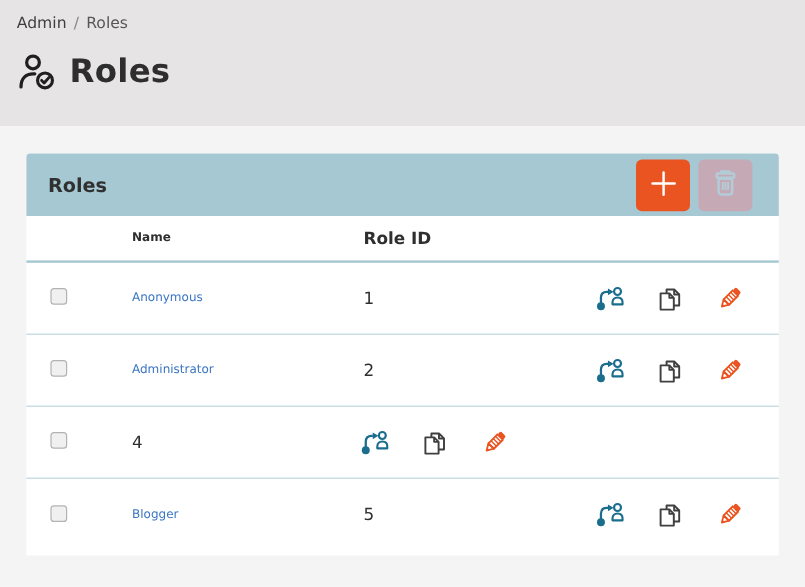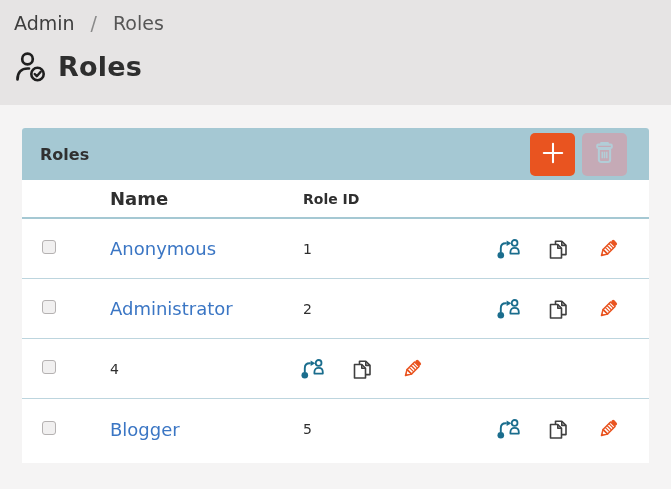--- a/index.html
+++ b/index.html
@@ -9,21 +9,21 @@
     color: var(--text-dark, #333);
     background: var(--content-bg, #f5f4f4);
   }
 
   
   .top-band {
     height: 105px;
     background: var(--top-band-bg, #e6e4e4);
     padding: 12px 14px 0 14px;
   }
-  .breadcrumb { font-size: 19px; color: #555; display: flex; gap: 16px; align-items: flex-start; }
+  .breadcrumb { font-size: 13px; color: #555; display: flex; gap: 6px; align-items: flex-start; }
   .breadcrumb .crumb-link { color: #3e3e3e; cursor: pointer; }
   .breadcrumb .sep { color: #8a8a8a; }
   .breadcrumb .crumb-current { color: #565656; }
 
   .title-row { display: flex; align-items: center; gap: 10px; margin-top: 17px; }
   .title-row svg { display: block; }
   .page-title { font-size: 27px; font-weight: bold; color: #2e2e2e; letter-spacing: 0.2px; }
 
   
   .panel {
@@ -60,21 +60,21 @@
     align-items: center;
   }
   .t-head {
     height: 39px;
     border-bottom: 2px solid var(--header-border, #a5c8d3);
     font-weight: bold; font-size: 14px; color: #2f2f2f;
   }
   .t-data { height: 60px; border-bottom: 1px solid var(--row-border, #bdd5de); }
   .t-data:last-child { border-bottom: none; }
   .cell-check { padding-left: 20px; }
-  .cell-name { padding-left: 20px; font-size: 18px; }
+  .cell-name { padding-left: 20px; font-size: 10px; }
   .cell-id { font-size: 14px; color: #2f2f2f; margin-left: 20px; }
   .role-link { color: var(--link-blue, #3b76c4); text-decoration: none; cursor: pointer; }
   .cell-actions { display: flex; align-items: center; gap: 26px; padding-left: 17px; }
   .action-btn { background: none; border: none; padding: 0; cursor: pointer; line-height: 0; }
 
   .checkbox {
     display: inline-block;
     width: 14px; height: 14px;
     background: #f1f0f0;
     border: 1px solid #b5b2b2;

